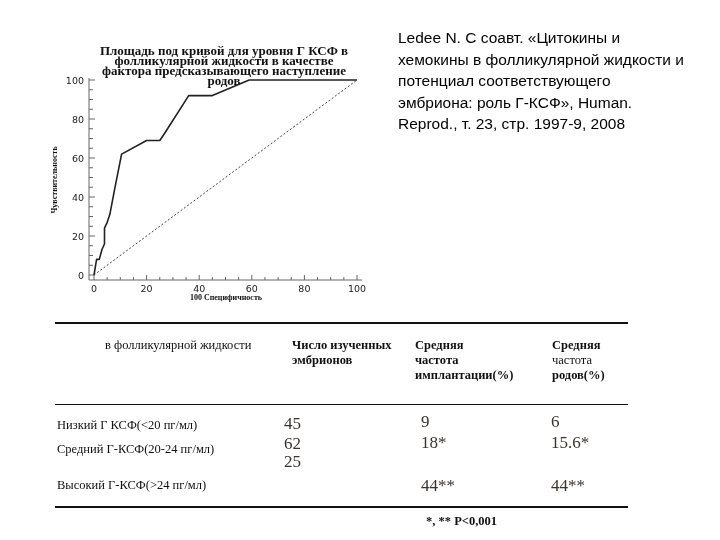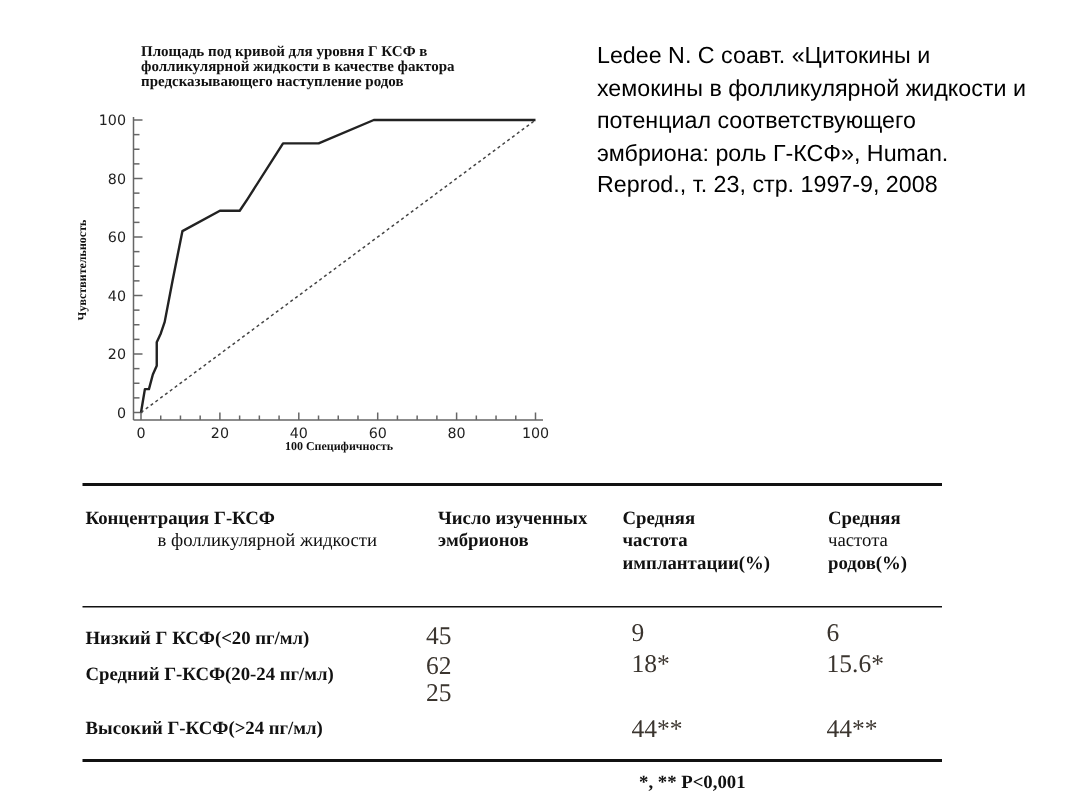--- a/index.html
+++ b/index.html
@@ -1,25 +1,25 @@
 <!DOCTYPE html>
 <html><head>
   <meta charset="utf-8">
   <style>
     html, body { margin:0; padding:0; background:#ffffff; }
     body { width:720px; height:540px; position:relative; overflow:hidden; font-family:"Liberation Serif", serif; color:#000; }
     .abs { position:absolute; }
-    .chart-title { left:94px; top:30px; width:260px; font-family:"Liberation Serif", serif; font-weight:bold; font-size:10px; line-height:10px; color:#111; }
+    .chart-title { left:94px; top:46px; width:260px; font-family:"Liberation Serif", serif; font-weight:bold; font-size:13px; line-height:10px; color:#111;text-align:center; }
     .citation { left:398px; top:27px; width:290px; font-family:"Liberation Sans", sans-serif; font-size:15.5px; line-height:21.5px; color:#000; }
     svg.chart { left:0; top:0; }
     .tick-label { font-family:"DejaVu Sans", sans-serif; font-size:9.5px; fill:#222; }
     .axis-title { font-family:"Liberation Serif", serif; font-size:8px; font-weight:bold; fill:#111; }
     .rule { position:absolute; left:55px; width:573px; background:#111; }
     .th { position:absolute; font-family:"Liberation Serif", serif; font-weight:bold; font-size:12.5px; line-height:15px; color:#111; }
-    .row-label { position:absolute; font-family:"Liberation Serif", serif; font-weight:bold; font-size:12.5px; color:#111; }
+    .row-label { position:absolute; font-family:"Liberation Serif", serif; font-weight:normal; font-size:12.5px; color:#111; }
     .cell { position:absolute; font-family:"Liberation Serif", serif; font-size:17px; color:#3a342e; }
     .footnote { position:absolute; font-family:"Liberation Serif", serif; font-weight:bold; font-size:12.5px; color:#111; }
   </style>
 </head>
 <body>
 
 <div class="abs chart-title">Площадь под кривой для уровня Г КСФ в фолликулярной жидкости в качестве фактора предсказывающего наступление родов</div>
 
 <svg class="abs chart" width="400" height="310" viewBox="0 0 400 310" xmlns="http://www.w3.org/2000/svg">
 
@@ -90,21 +90,20 @@
   <text id="ylabel" class="axis-title" transform="translate(57,180) rotate(-90)" text-anchor="middle">Чувствительность</text>
   <text id="xlabel" class="axis-title" x="226" y="300" text-anchor="middle">100 Специфичность</text>
 </svg>
 
 <div class="abs citation">Ledee N. C соавт. «Цитокины и хемокины в фолликулярной жидкости и потенциал соответствующего эмбриона: роль Г-КСФ», Human. Reprod., т. 23, стр. 1997-9, 2008</div>
 
 <div>
   <div class="rule" style="top:322px;height:2px;"></div>
 
   <div class="th" style="left:57px;top:338px;">
-    <div>Концентрация Г-КСФ</div>
     <div style="font-weight:normal;margin-left:48px;">в фолликулярной жидкости</div>
   </div>
   <div class="th" style="left:252px;top:338px;margin-left:40px;">
     <div>Число изученных</div>
     <div>эмбрионов</div>
   </div>
   <div class="th" style="left:415px;top:338px;">
     <div>Средняя</div>
     <div>частота</div>
     <div>имплантации(%)</div>

